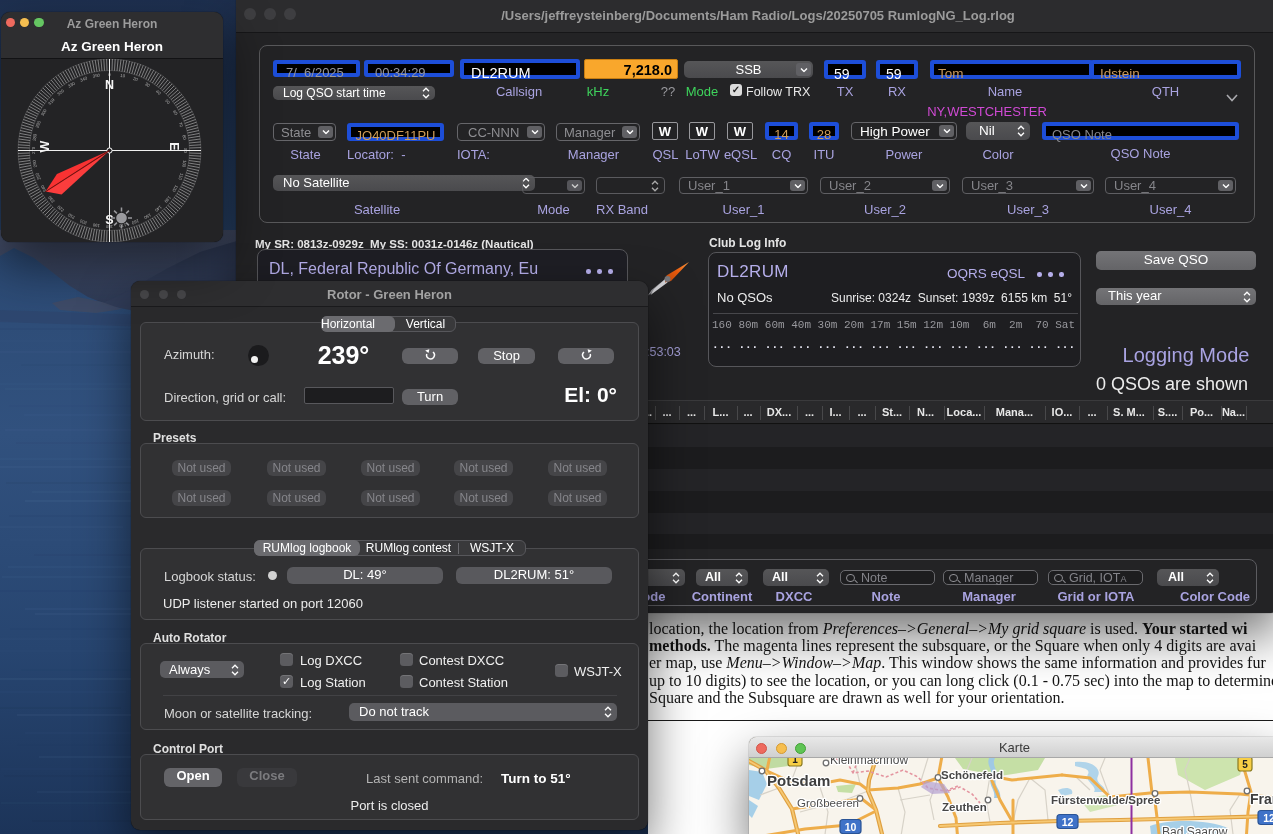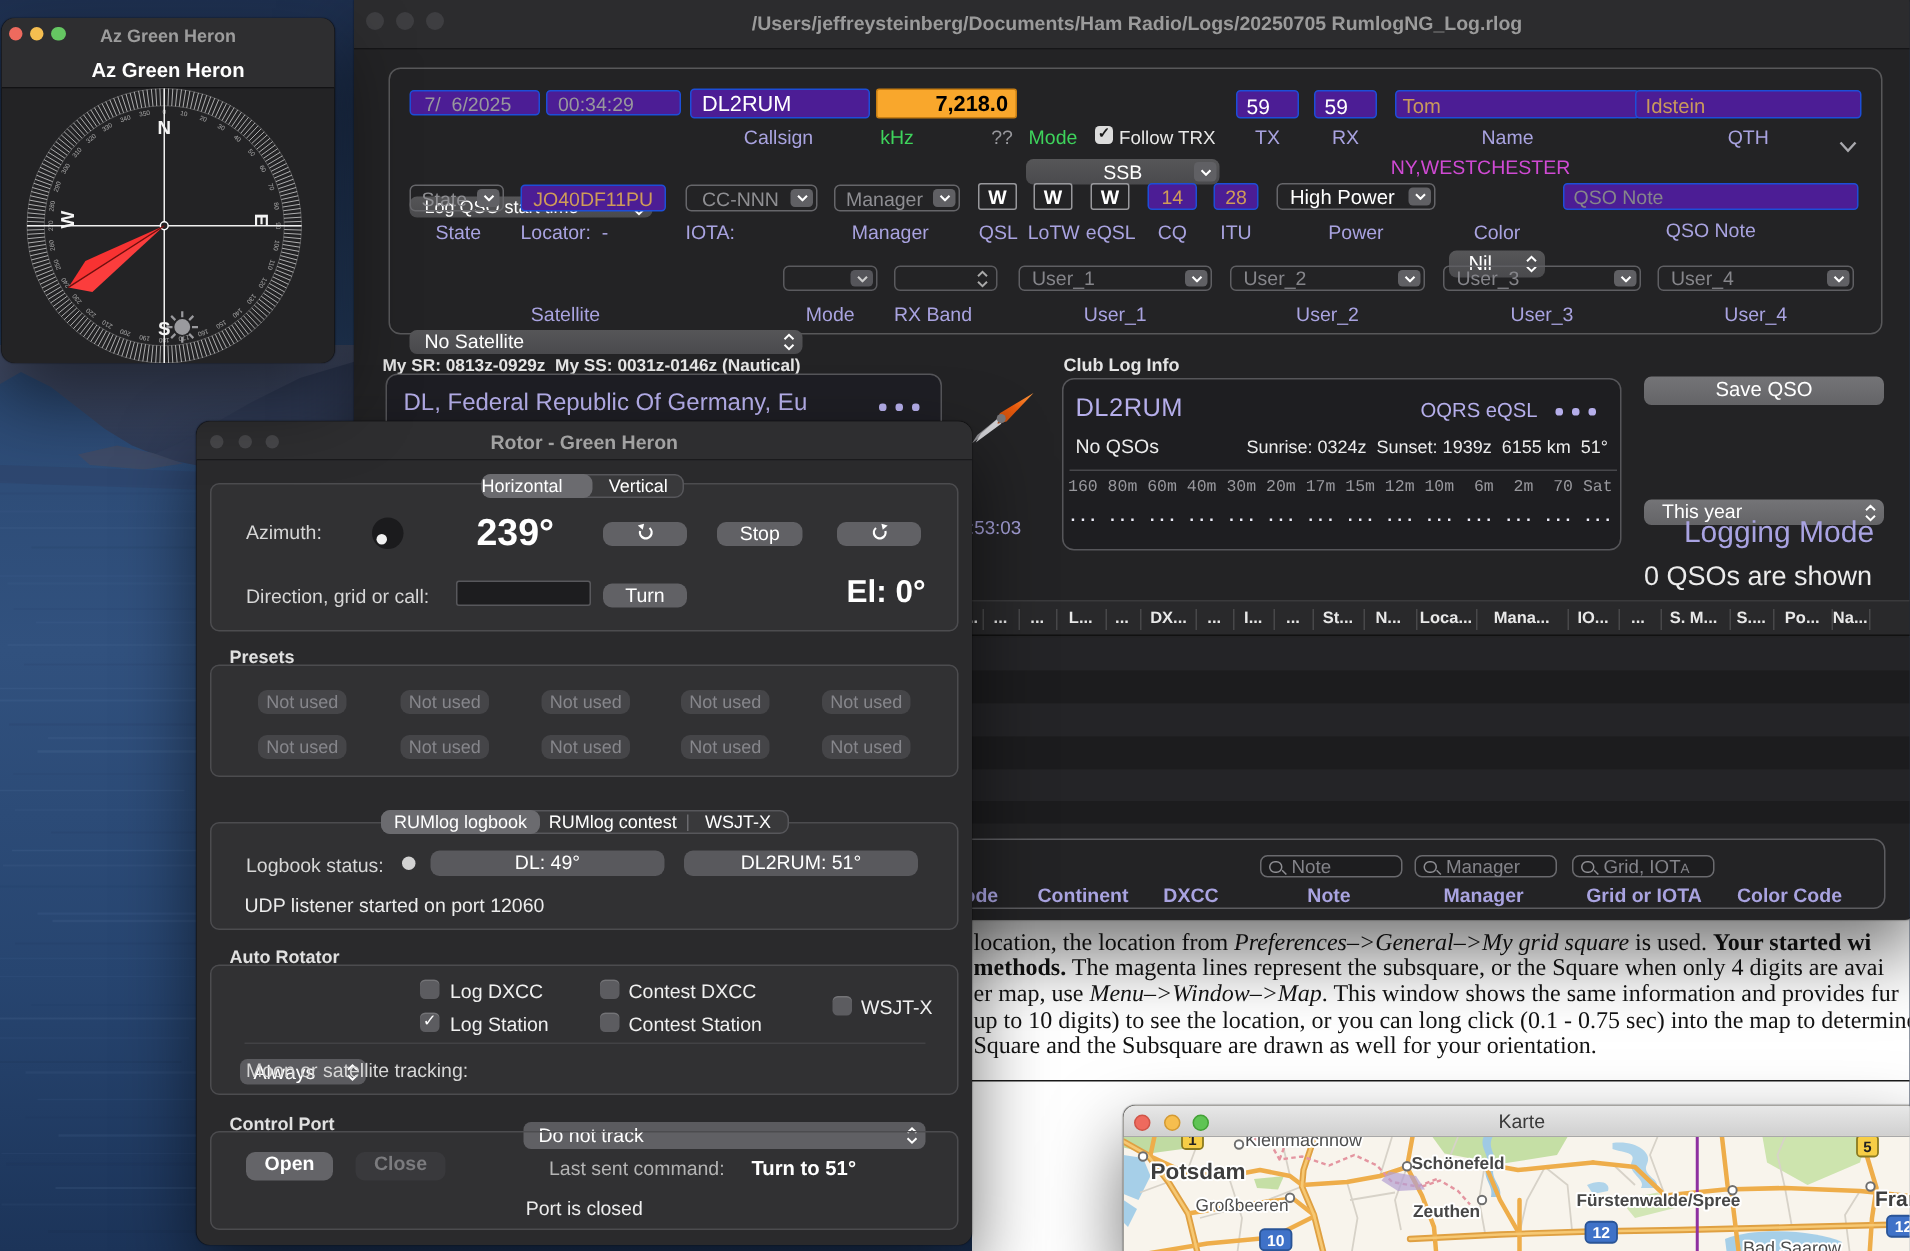--- a/index.html
+++ b/index.html
@@ -1,21 +1,21 @@
 <!DOCTYPE html>
 <html><head>
 <meta charset="utf-8">
 <style>
   * { margin:0; padding:0; box-sizing:border-box; }
   html,body { width:1273px; height:834px; overflow:hidden; font-family:"Liberation Sans",sans-serif; }
   body { position:relative; background:#1d3356; }
   .abs { position:absolute; }
   .win { position:absolute; border-radius:9px; box-shadow:0 22px 50px rgba(0,0,0,.55),0 0 1px rgba(0,0,0,.9); }
-  .cap { background:linear-gradient(180deg,#565658,#4a4a4d); border-radius:5px; color:#fff;margin-top:45px; }
-  .fld { background:#4c1d95; border:1px solid #1d4ed8; border-radius:3px; color:#fff; }
+  .cap { background:linear-gradient(180deg,#565658,#4a4a4d); border-radius:5px; color:#fff; }
+  .fld { background:#000000; border:4px solid #1d4ed8; border-radius:3px; color:#fff; }
   .lav { color:#a9a3e0; }
   .updn { position:absolute; right:5px; top:50%; transform:translateY(-50%); width:8px; }
   .updn svg { display:block; }
   .chevbox { position:absolute; right:2px; top:2px; bottom:2px; width:15px; background:#606064; border-radius:3px; }
   .chevbox svg { position:absolute; left:50%; top:50%; transform:translate(-50%,-50%); }
   .srch { background:#1d1d1f; border:1px solid #6a6a6e; border-radius:5px; color:#84848a; font-size:12.5px; padding:0 0 0 20px; }
   .srch::before { content:""; position:absolute; left:5px; top:2.5px; width:6.5px; height:6.5px; border:1.3px solid #8e8e93; border-radius:50%; }
   .srch::after { content:""; position:absolute; left:12.5px; top:9.5px; width:4px; height:1.4px; background:#8e8e93; transform:rotate(45deg); }
   .gbox { background:rgba(255,255,255,.035); border:1px solid #4c4c4f; border-radius:6px; }
   .btn { background:#616165; border-radius:6px; color:#fff; text-align:center; font-size:13px; }
@@ -356,21 +356,21 @@
         <svg width="8" height="12" viewBox="0 0 8 12">
           <path d="M1,4.2 L4,1.2 L7,4.2 M1,7.8 L4,10.8 L7,7.8" stroke="#fff" stroke-width="1.3" fill="none"></path>
         </svg>
       </span></div>
   <div class="lav abs" style="left:390px;top:589px;width:45px;text-align:center;font-weight:bold">Mode</div>
   <div class="lav abs" style="left:446px;top:589px;width:80px;text-align:center;font-weight:bold">Continent</div>
   <div class="lav abs" style="left:518px;top:589px;width:80px;text-align:center;font-weight:bold">DXCC</div>
   <div class="lav abs" style="left:610px;top:589px;width:80px;text-align:center;font-weight:bold">Note</div>
   <div class="lav abs" style="left:713px;top:589px;width:80px;text-align:center;font-weight:bold">Manager</div>
   <div class="lav abs" style="left:816px;top:589px;width:88px;text-align:center;font-weight:bold">Grid or IOTA</div>
-  <div class="lav abs" style="left:912px;top:589px;width:80px;text-align:right;font-weight:bold">Color Code</div>
+  <div class="lav abs" style="left:944px;top:589px;width:80px;text-align:left;font-weight:bold">Color Code</div>
 </div>
 
 <div class="win" id="rotor" style="left:131px;top:281px;width:517px;height:549px;background:#2a2a2c;z-index:5;font-size:13px;color:#ddd">
   <div class="abs" style="left:0;top:0;width:100%;height:26px;background:#2e2e30;border-bottom:1px solid #1a1a1c;border-radius:9px 9px 0 0">
     <div class="abs" style="left:9px;top:9px;width:9px;height:9px;border-radius:50%;background:#47474a"></div>
     <div class="abs" style="left:27.5px;top:9px;width:9px;height:9px;border-radius:50%;background:#47474a"></div>
     <div class="abs" style="left:46px;top:9px;width:9px;height:9px;border-radius:50%;background:#47474a"></div>
     <div style="text-align:center;font-weight:bold;font-size:13px;color:#a2a2a2;margin-top:6px">Rotor - Green Heron</div>
   </div>
   <div class="gbox abs" style="left:9px;top:41px;width:499px;height:99px"></div>

